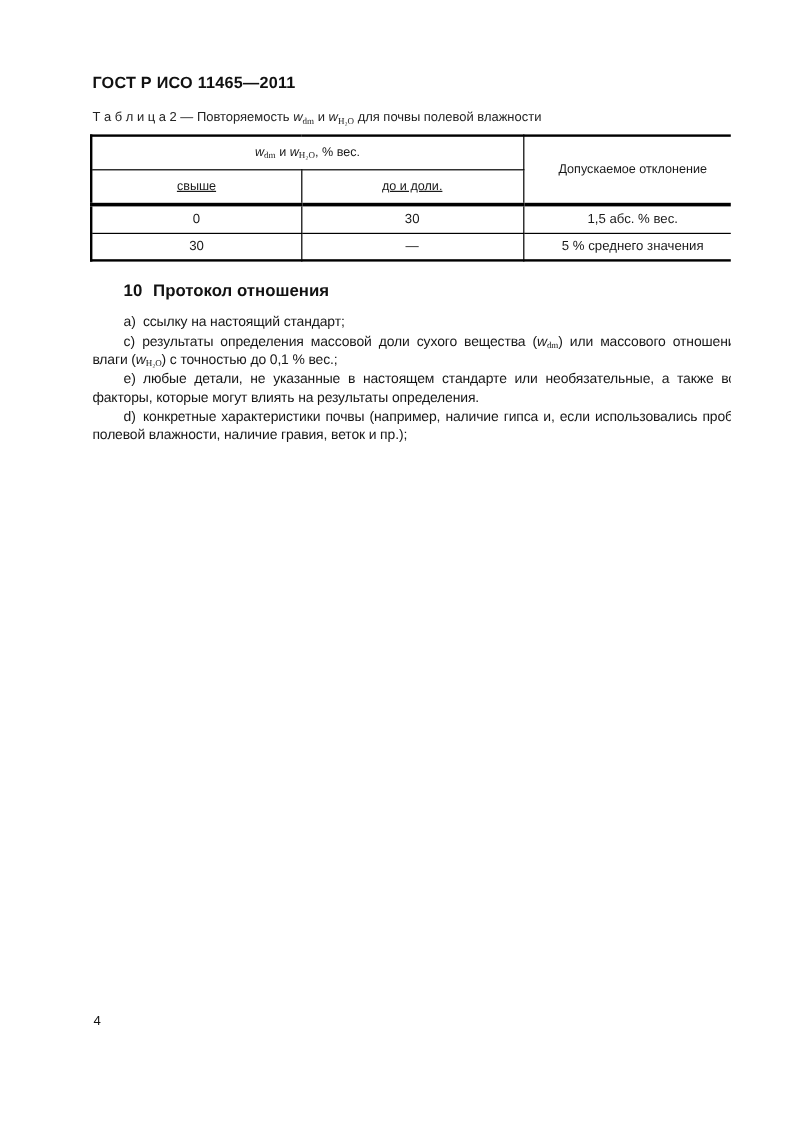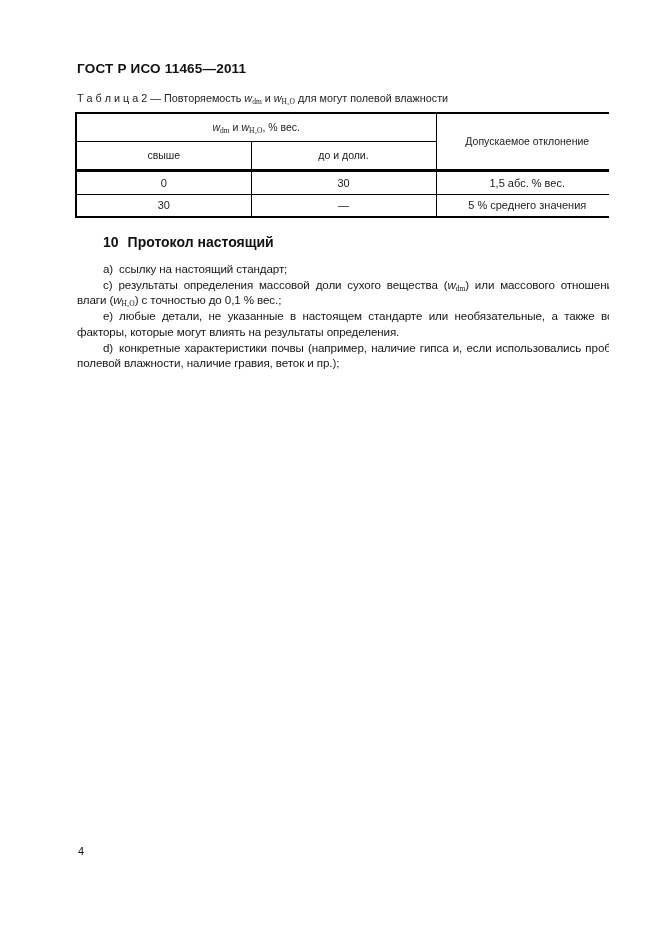--- a/index.html
+++ b/index.html
@@ -50,21 +50,21 @@
   table.gost-table td {
     border: 1px solid #000000;
     text-align: center;
     vertical-align: middle;
     font-size: 10.5px;
     color: #1a1a1a;
     padding: 2px 4px;
     margin-top: 16px;
   }
   tr.hrow1 td { height: 28px; }
-  tr.hrow2 td { height: 29px; }
+  tr.hrow2 td { height: 29px; text-decoration: underline; }
   tr.drow1 td { height: 24px; border-top: 3px solid #000000; font-size: 11px; }
   tr.drow2 td { height: 23px; font-size: 11px; }
   .section-heading {
     position: absolute;
     top: 234px;
     left: 103px;
     font-size: 14px;
     font-weight: bold;
     white-space: nowrap;
   }
@@ -90,21 +90,21 @@
     color: #111111;
   }
 </style>
 </head>
 <body>
 
 <div class="page">
 
   <div class="doc-header">ГОСТ Р ИСО 11465—2011</div>
 
-  <div class="table-caption"><span>Т а б л и ц а 2 — Повторяемость </span><span class="var">w</span><sub class="sm">dm</sub><span> и </span><span class="var">w</span><sub class="sm">H₂O</sub><span> для могут полевой влажности</span></div>
+  <div class="table-caption"><span>Т а б л и ц а 2 — Повторяемость </span><span class="var">w</span><sub class="sm">dm</sub><span> и </span><span class="var">w</span><sub class="sm">H₂O</sub><span> для почвы полевой влажности</span></div>
 
   <table class="gost-table">
     <colgroup>
       <col style="width:175px">
       <col style="width:185px">
       <col style="width:183px">
     </colgroup>
     <tbody>
       <tr class="hrow1">
         <td colspan="2"><span class="var">w</span><sub class="sm">dm</sub><span> и </span><span class="var">w</span><sub class="sm">H₂O</sub><span>, % вес.</span></td>
@@ -121,21 +121,21 @@
       </tr>
       <tr class="drow2">
         <td>30</td>
         <td>—</td>
         <td>5 % среднего значения</td>
       </tr>
     </tbody>
   </table>
 
   <div class="section-heading">
-    <span class="section-number">10</span><span>Протокол настоящий</span>
+    <span class="section-number">10</span><span>Протокол отношения</span>
   </div>
 
   <div class="body-text">
     <p><span class="item-label">a)</span><span>ссылку на настоящий стандарт;</span></p>
     <p><span class="item-label">c)</span><span>результаты определения массовой доли сухого вещества (</span><span class="var">w</span><sub class="sm">dm</sub><span>) или массового отношения влаги (</span><span class="var">w</span><sub class="sm">H₂O</sub><span>) с точностью до 0,1 % вес.;</span></p>
     <p><span class="item-label">e)</span><span>любые детали, не указанные в настоящем стандарте или необязательные, а также все факторы, которые могут влиять на результаты определения.</span></p>
     <p><span class="item-label">d)</span><span>конкретные характеристики почвы (например, наличие гипса и, если использовались пробы полевой влажности, наличие гравия, веток и пр.);</span></p>
   </div>
 
   <div class="page-number">4</div>

